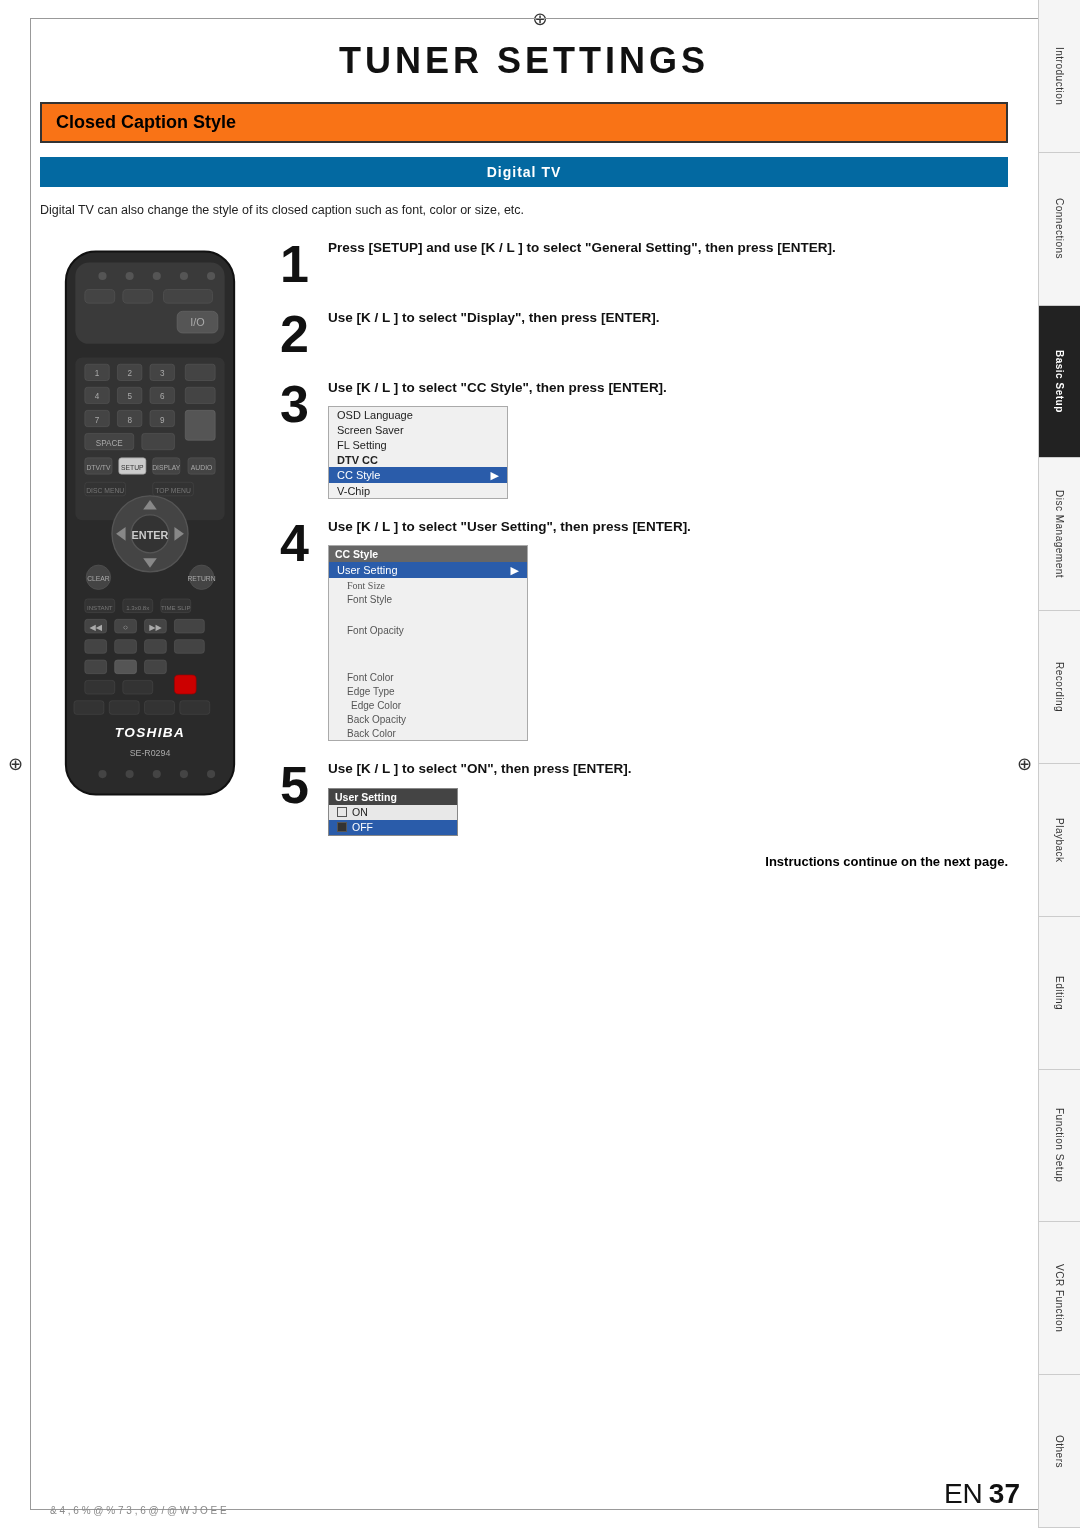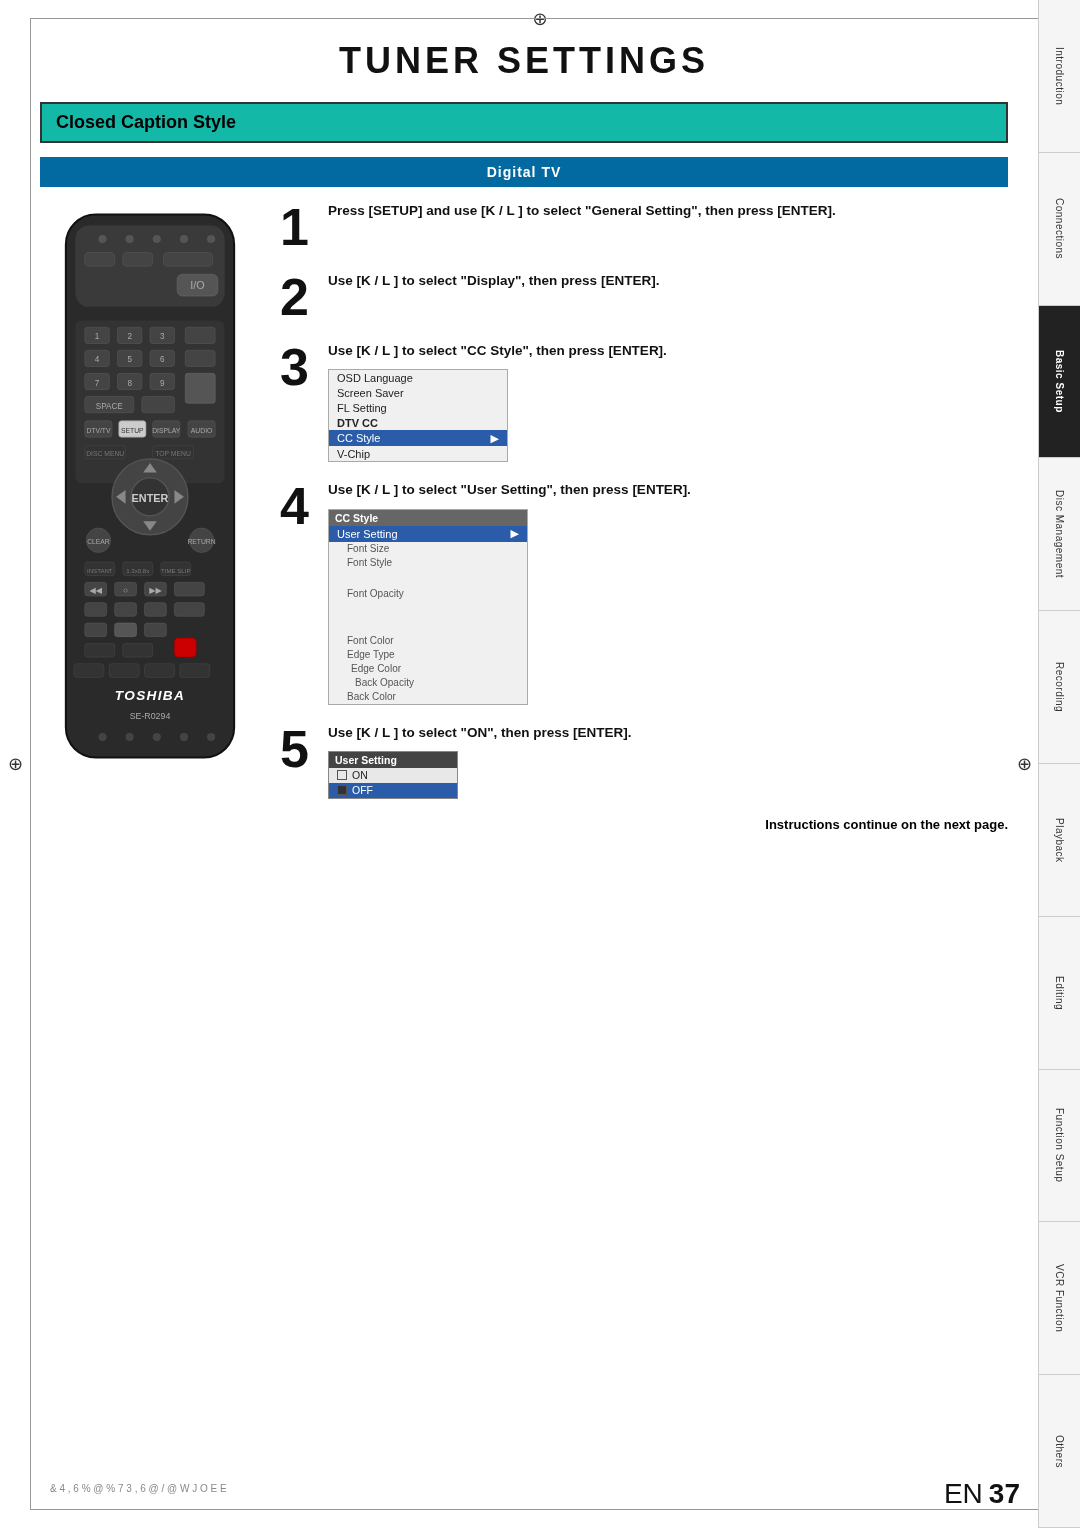--- a/index.html
+++ b/index.html
@@ -69,21 +69,21 @@
       color: #111;
     }
 
     
     .section-header {
       border: 2px solid #333;
       padding: 8px 14px;
       font-size: 18px;
       font-weight: 700;
       margin-bottom: 14px;
-      background: #14b8a6;
+      background: #f97316;
     }
 
     
     .digital-tv-bar {
       background: #0369a1;
       color: #fff;
       text-align: center;
       font-size: 14px;
       font-weight: 700;
       padding: 7px 0;
@@ -224,21 +224,21 @@
     }
     .page-en {
       font-size: 28px;
       font-weight: 400;
       margin-right: 6px;
     }
 
     
     .footer-text {
       position: absolute;
-      bottom: 34px;
+      bottom: 12px;
       left: 50px;
       font-size: 10px;
       color: #888;
     }
 
     
     .reg-mark-top {
       position: absolute;
       top: 8px;
       left: 50%;
@@ -295,20 +295,21 @@
   </div>
 
 <div class="main-content">
 
   <h1 class="page-title">TUNER SETTINGS</h1>
 
   <div class="section-header">Closed Caption Style</div>
 
   <div class="digital-tv-bar">Digital TV</div>
 
+  <div class="body-text">Digital TV can also change the style of its closed caption such as font, color or size, etc.</div>
 
   <div class="two-col">
 
     <div class="remote-col">
       <div class="remote-wrap">
 
         <svg class="remote-svg" viewBox="0 0 140 430" xmlns="http://www.w3.org/2000/svg">
 
           <rect x="8" y="10" width="124" height="400" rx="22" ry="22" fill="#2a2a2a" stroke="#111" stroke-width="1.5"></rect>
 
@@ -478,27 +479,27 @@
           <div class="step-text">
             <strong>Use [K / L ] to select "User Setting", then press [ENTER].</strong>
           </div>
 
           <div class="sub-menu-box">
             <div class="menu-box-title">CC Style</div>
             <div class="menu-box-item highlighted menu-box-item-arrow">
               <span>User Setting</span>
                 <span>▶</span>
             </div>
-            <div class="menu-box-item" style="padding-left:18px; color:#555; font-size:10px;">Font Size</div>
+            <div class="menu-box-item" style="padding-left:18px; color:#555; font-size:10px;font-family:Liberation Serif, serif;">Font Size</div>
             <div class="menu-box-item" style="padding-left:18px; color:#555; font-size:10px;">Font Style</div>
             <div class="menu-box-item" style="padding-left:18px; color:#555; font-size:10px;margin-top:17px;">Font Opacity</div>
             <div class="menu-box-item" style="padding-left:18px; color:#555; font-size:10px;margin-top:33px;">Font Color</div>
             <div class="menu-box-item" style="padding-left:18px; color:#555; font-size:10px;">Edge Type</div>
             <div class="menu-box-item" style="padding-left:22px; color:#555; font-size:10px;">Edge Color</div>
-            <div class="menu-box-item" style="padding-left:26px; color:#555; font-size:10px;">Back Opacity</div>
+            <div class="menu-box-item" style="padding-left:18px; color:#555; font-size:10px;">Back Opacity</div>
             <div class="menu-box-item" style="padding-left:18px; color:#555; font-size:10px;">Back Color</div>
           </div>
         </div>
       </div>
 
       <div class="step-item">
         <div class="step-number">5</div>
         <div class="step-content">
           <div class="step-text">
             <strong>Use [K / L ] to select "ON", then press [ENTER].</strong>

